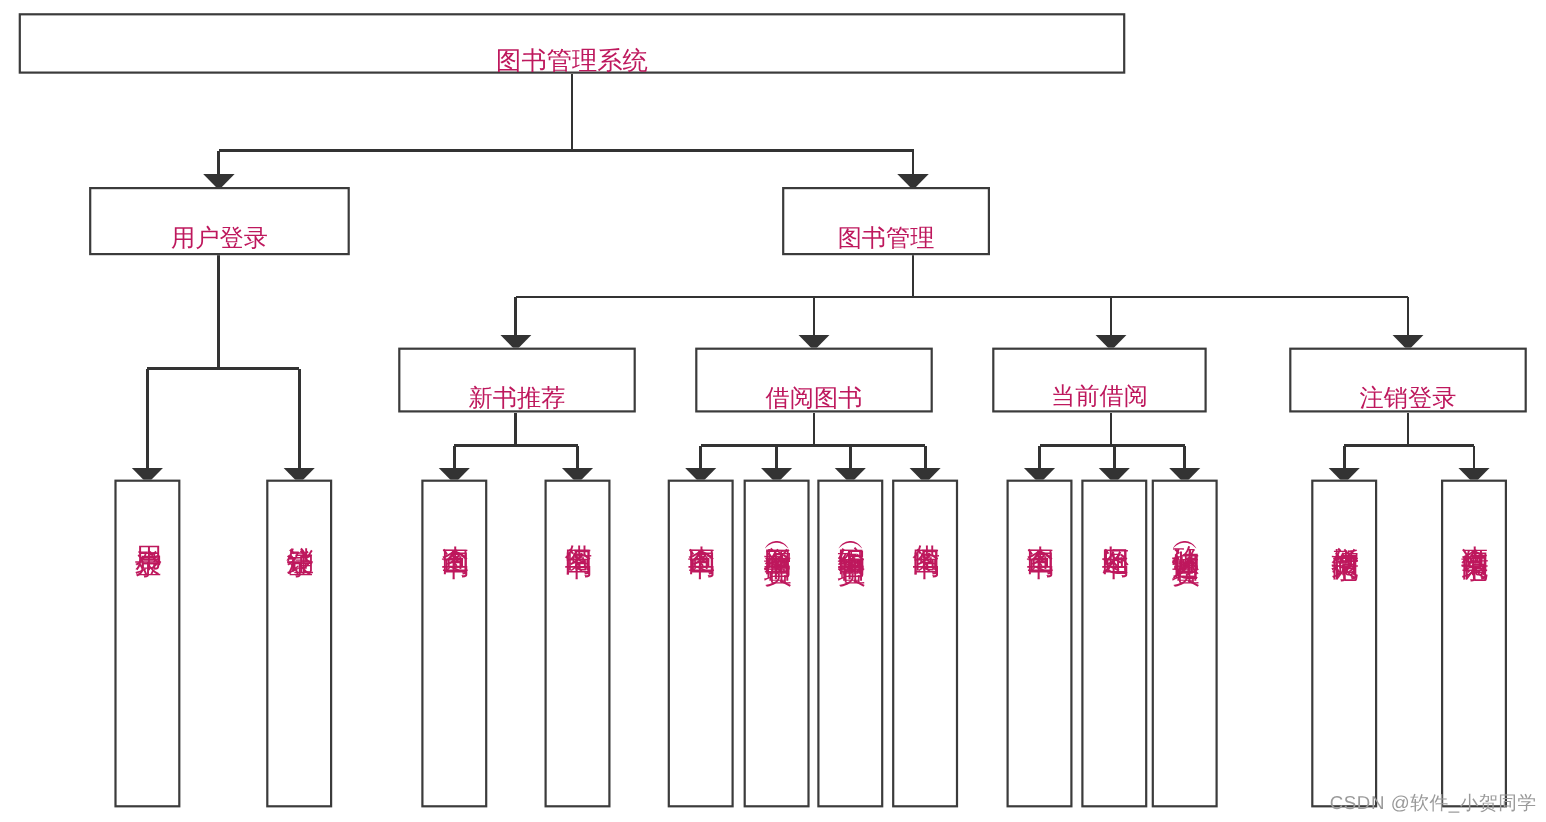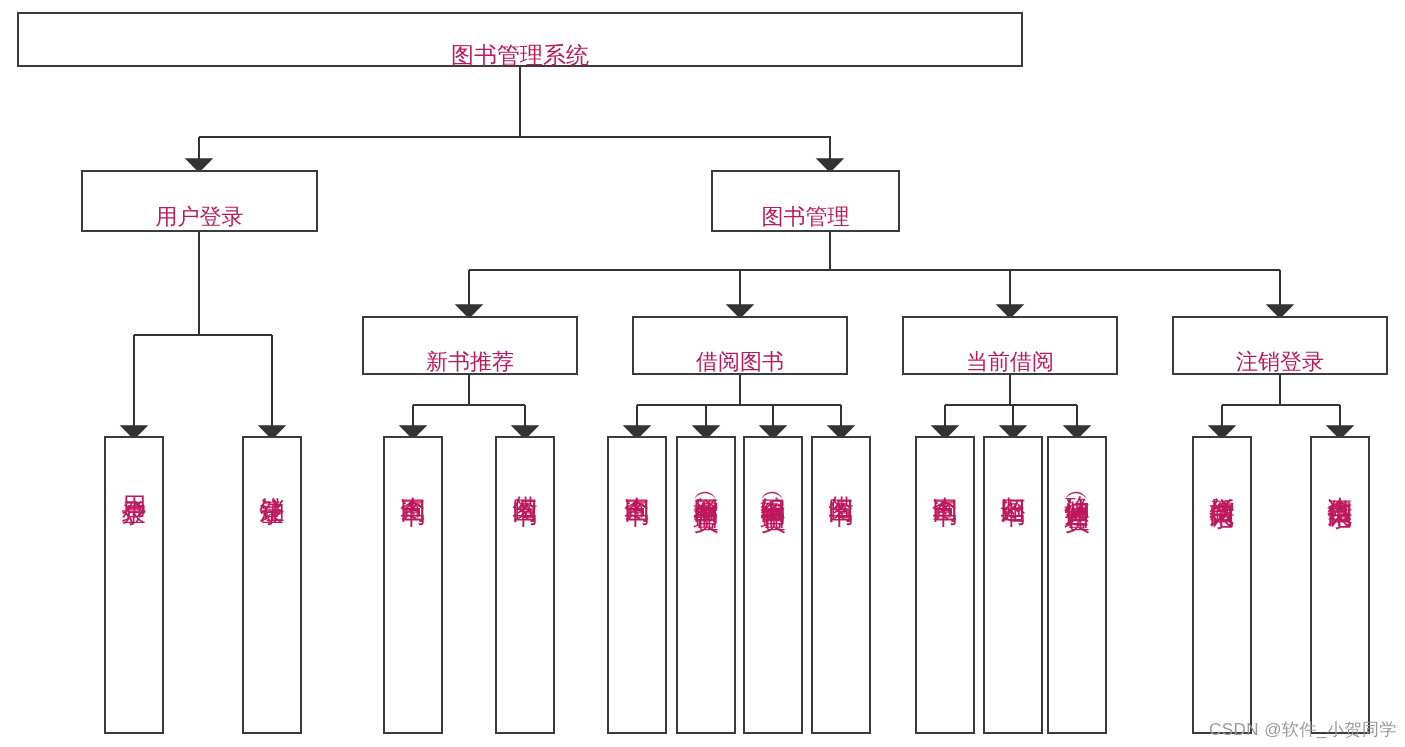--- a/index.html
+++ b/index.html
@@ -138,21 +138,21 @@
   <div class="node horiz" style="left:711px; top:170px; width:189px; height:62px;">
     <span class="label">图书管理</span>
   </div>
 
   <div class="node horiz" style="left:362px; top:316px; width:216px; height:59px;">
     <span class="label">新书推荐</span>
   </div>
   <div class="node horiz" style="left:632px; top:316px; width:216px; height:59px;">
     <span class="label">借阅图书</span>
   </div>
-  <div class="node horiz" style="left:902px; top:316px; width:216px; height:59px;">
+  <div class="node horiz" style="left:902px; top:316px; width:195px; height:59px;font-family:Liberation Mono, monospace;">
     <span class="label">当前借阅</span>
   </div>
   <div class="node horiz" style="left:1172px; top:316px; width:216px; height:59px;">
     <span class="label">注销登录</span>
   </div>
 
   <div class="node vert" style="left:104px; top:436px; width:60px; height:298px;">
     <span class="label">用户登录</span>
   </div>
   <div class="node vert" style="left:242px; top:436px; width:60px; height:298px;">

